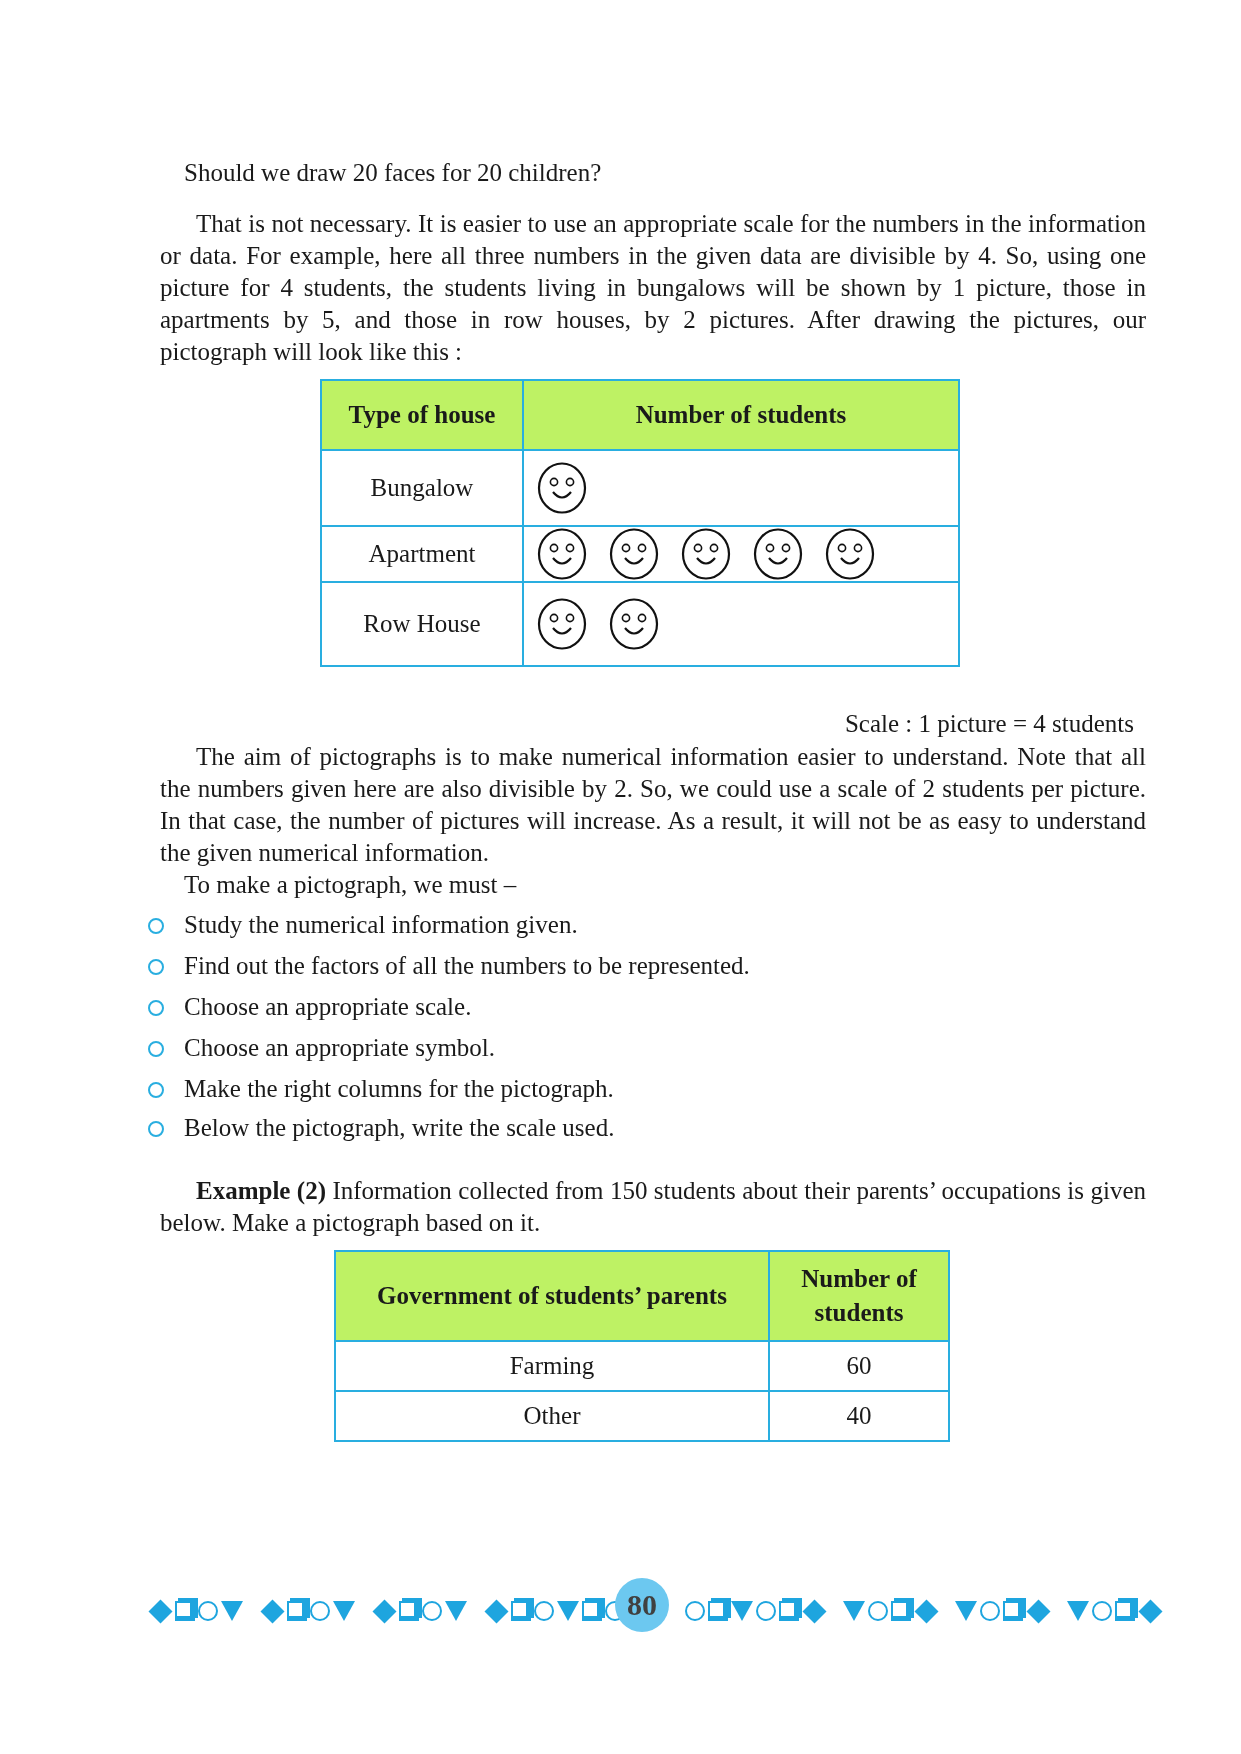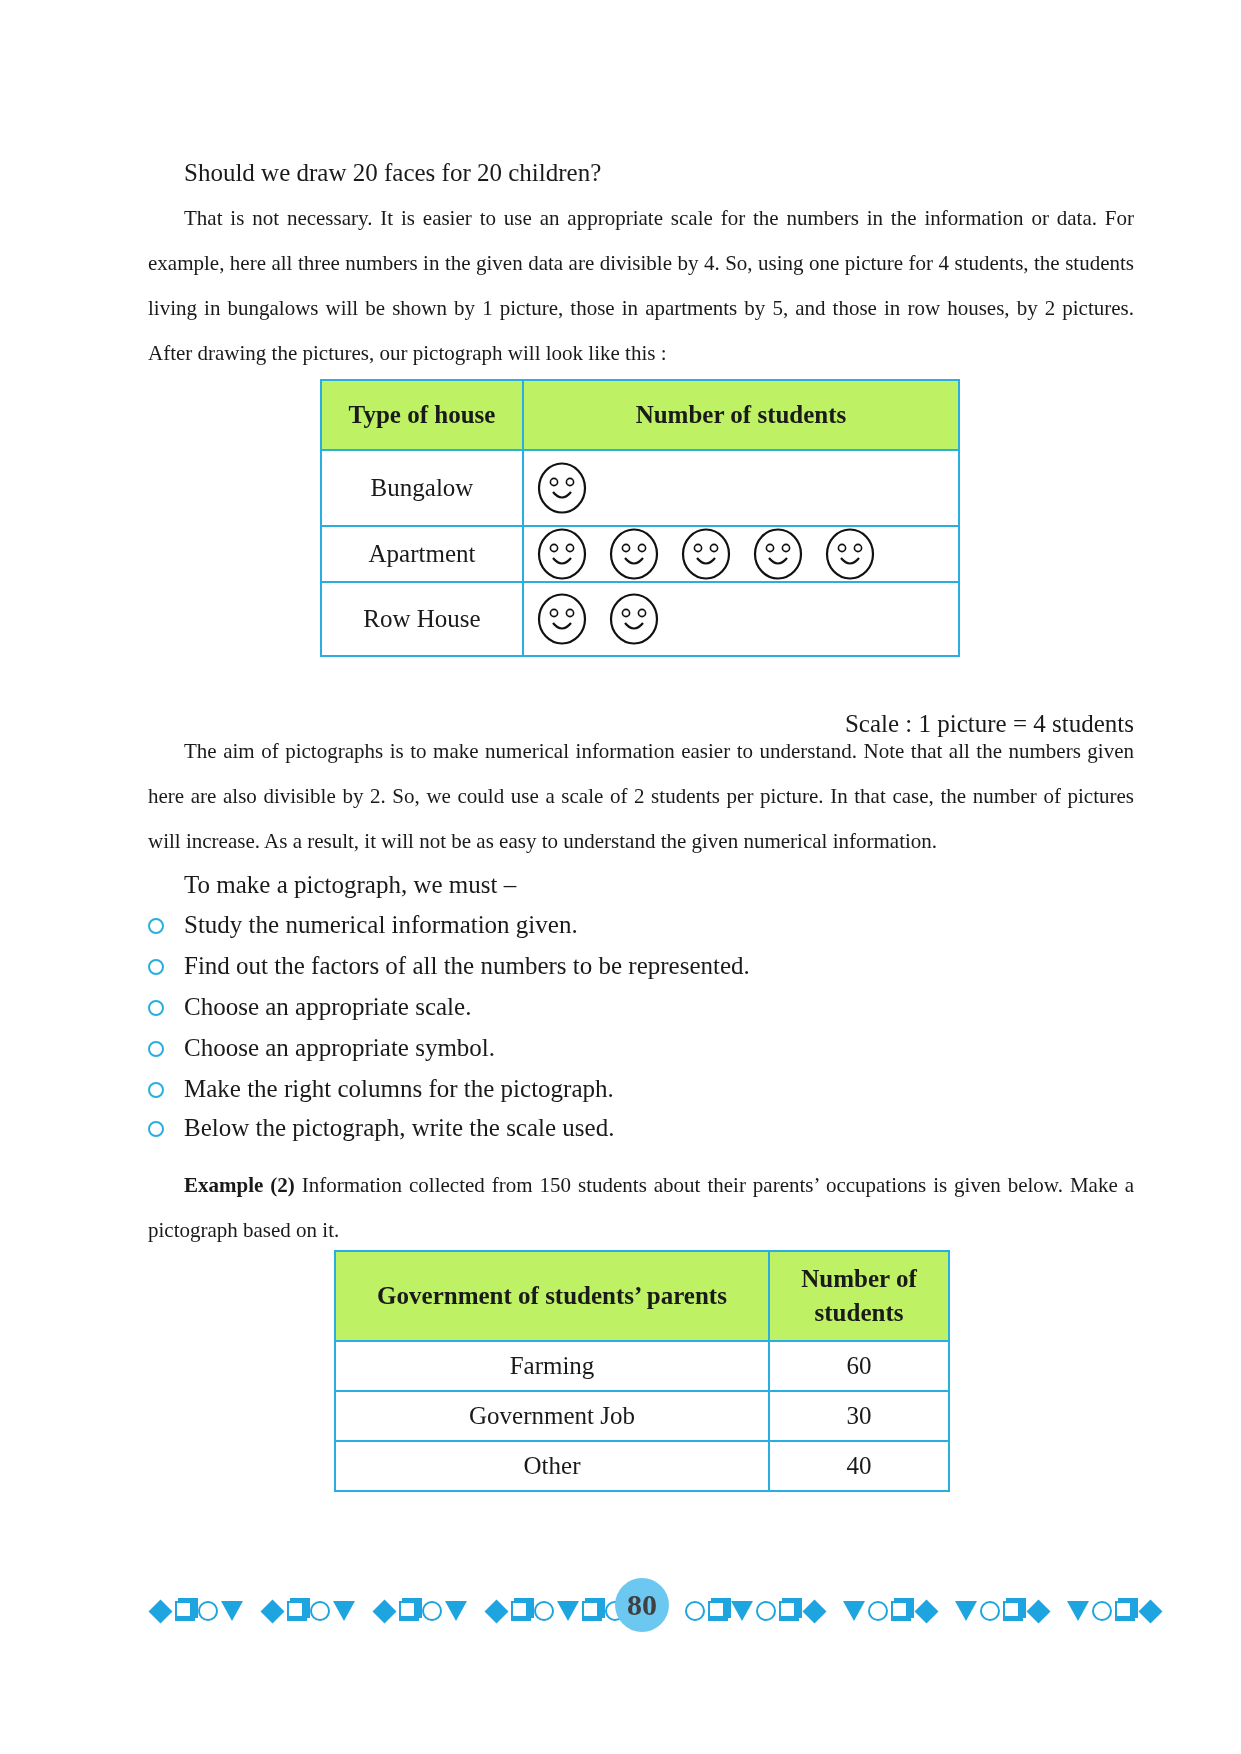--- a/index.html
+++ b/index.html
@@ -1,19 +1,19 @@
 <!DOCTYPE html>
 <html><head>
 <meta charset="utf-8">
 <style>
   html, body { margin:0; padding:0; background:#ffffff; }
   body { width:1241px; height:1754px; position:relative; overflow:hidden;
          font-family:"Liberation Serif","DejaVu Serif",serif; color:#1a1a1a; }
-  .para { position:absolute; left:148px; width:986px; font-size:21px; line-height:45px;
-          text-align:justify; margin:0; }
+  .para { position:absolute; left:148px; width:986px; font-size:25px; line-height:32px;
+          text-align:justify; margin:12px; }
   .indent { text-indent:36px; }
   .line { position:absolute; font-size:25px; line-height:30px; margin:0; white-space:nowrap; }
   table.pic { position:absolute; border-collapse:collapse; }
   table.pic td, table.pic th { border:2.5px solid #29aee0; padding:0; }
   table.pic th { background:#bef264; font-weight:bold; font-size:25px; }
   table.pic td { font-size:25px; text-align:center; }
   .faces { display:flex; align-items:center; gap:20px; padding-left:12px; height:100%; }
   .face { width:52px; height:54px; display:block; }
   .bullet { position:absolute; left:148px; width:16px; height:16px; border:2.5px solid #29aee0;
             border-radius:50%; box-sizing:border-box; }
@@ -84,21 +84,21 @@
               </svg></span>
             <span class="face"><svg viewBox="0 0 52 54" width="52" height="54">
                 <ellipse cx="26" cy="27" rx="23" ry="24.5" fill="none" stroke="#111" stroke-width="2.2"></ellipse>
                 <circle cx="18" cy="21" r="3.6" fill="none" stroke="#111" stroke-width="1.6"></circle>
                 <circle cx="34" cy="21" r="3.6" fill="none" stroke="#111" stroke-width="1.6"></circle>
                 <path d="M17 31 Q26 42 35 31" fill="none" stroke="#111" stroke-width="2.2"></path>
               </svg></span>
           </div>
         </td>
   </tr>
-  <tr style="height:74px;border-radius:19px;">
+  <tr style="height:84px;border-radius:19px;">
     <td>Row House</td>
     <td style="text-align:left;">
           <div class="faces">
             <span class="face"><svg viewBox="0 0 52 54" width="52" height="54">
                 <ellipse cx="26" cy="27" rx="23" ry="24.5" fill="none" stroke="#111" stroke-width="2.2"></ellipse>
                 <circle cx="18" cy="21" r="3.6" fill="none" stroke="#111" stroke-width="1.6"></circle>
                 <circle cx="34" cy="21" r="3.6" fill="none" stroke="#111" stroke-width="1.6"></circle>
                 <path d="M17 31 Q26 42 35 31" fill="none" stroke="#111" stroke-width="2.2"></path>
               </svg></span>
             <span class="face"><svg viewBox="0 0 52 54" width="52" height="54">
@@ -140,24 +140,20 @@
   <tbody>
       <tr style="height:90px;">
     <th style="width:432px;">Government of students’ parents</th>
     <th style="line-height:34px;padding:0 20px;">Number of students</th>
   </tr>
   <tr style="height:50px;">
     <td>Farming</td>
     <td>60</td>
   </tr>
   <tr style="height:50px;">
-    <td>Government  Job</td>
-    <td>30</td>
-  </tr>
-  <tr style="height:50px;">
     <td>Other</td>
     <td>40</td>
   </tr>
 </tbody>
   </table>
 
 <div class="footer-shapes" style="left:148px;">
   <div class="grp">
       <span class="shape dia"></span>
       <span class="shape sq"></span>

